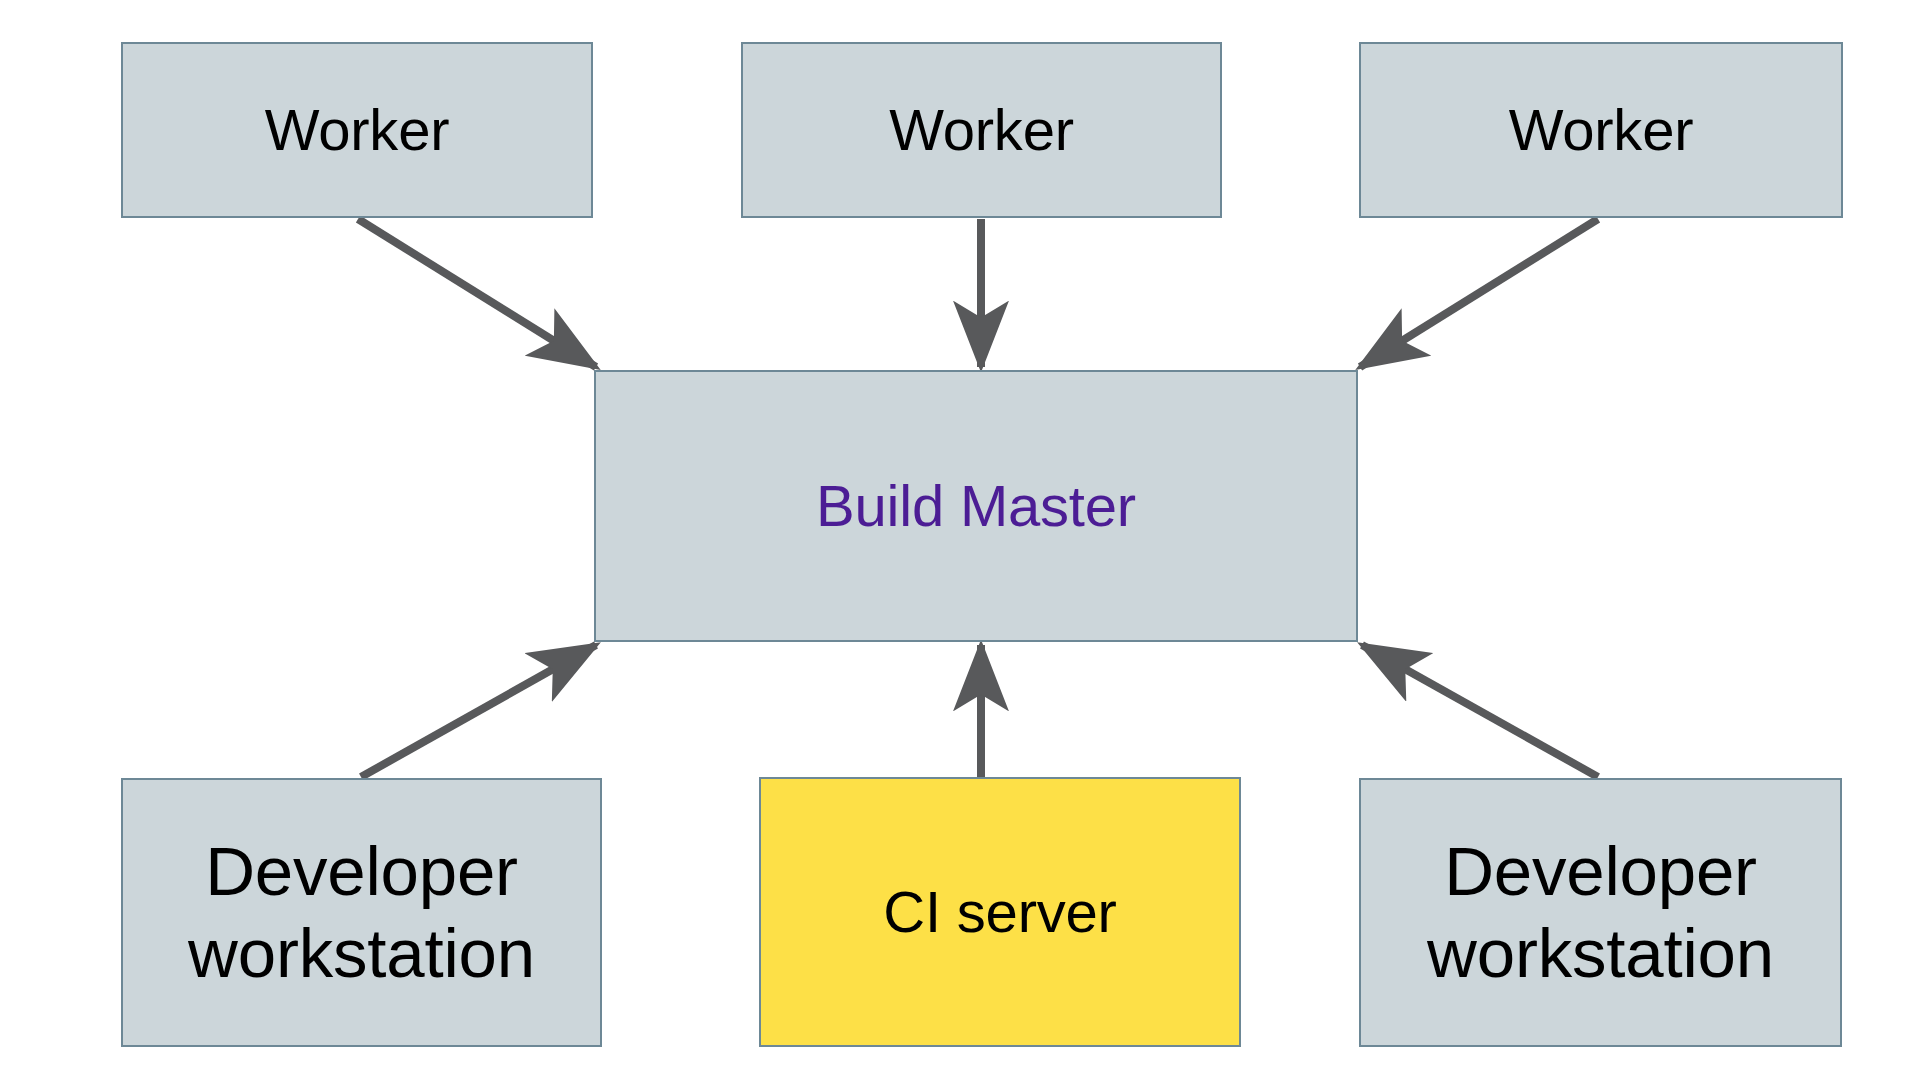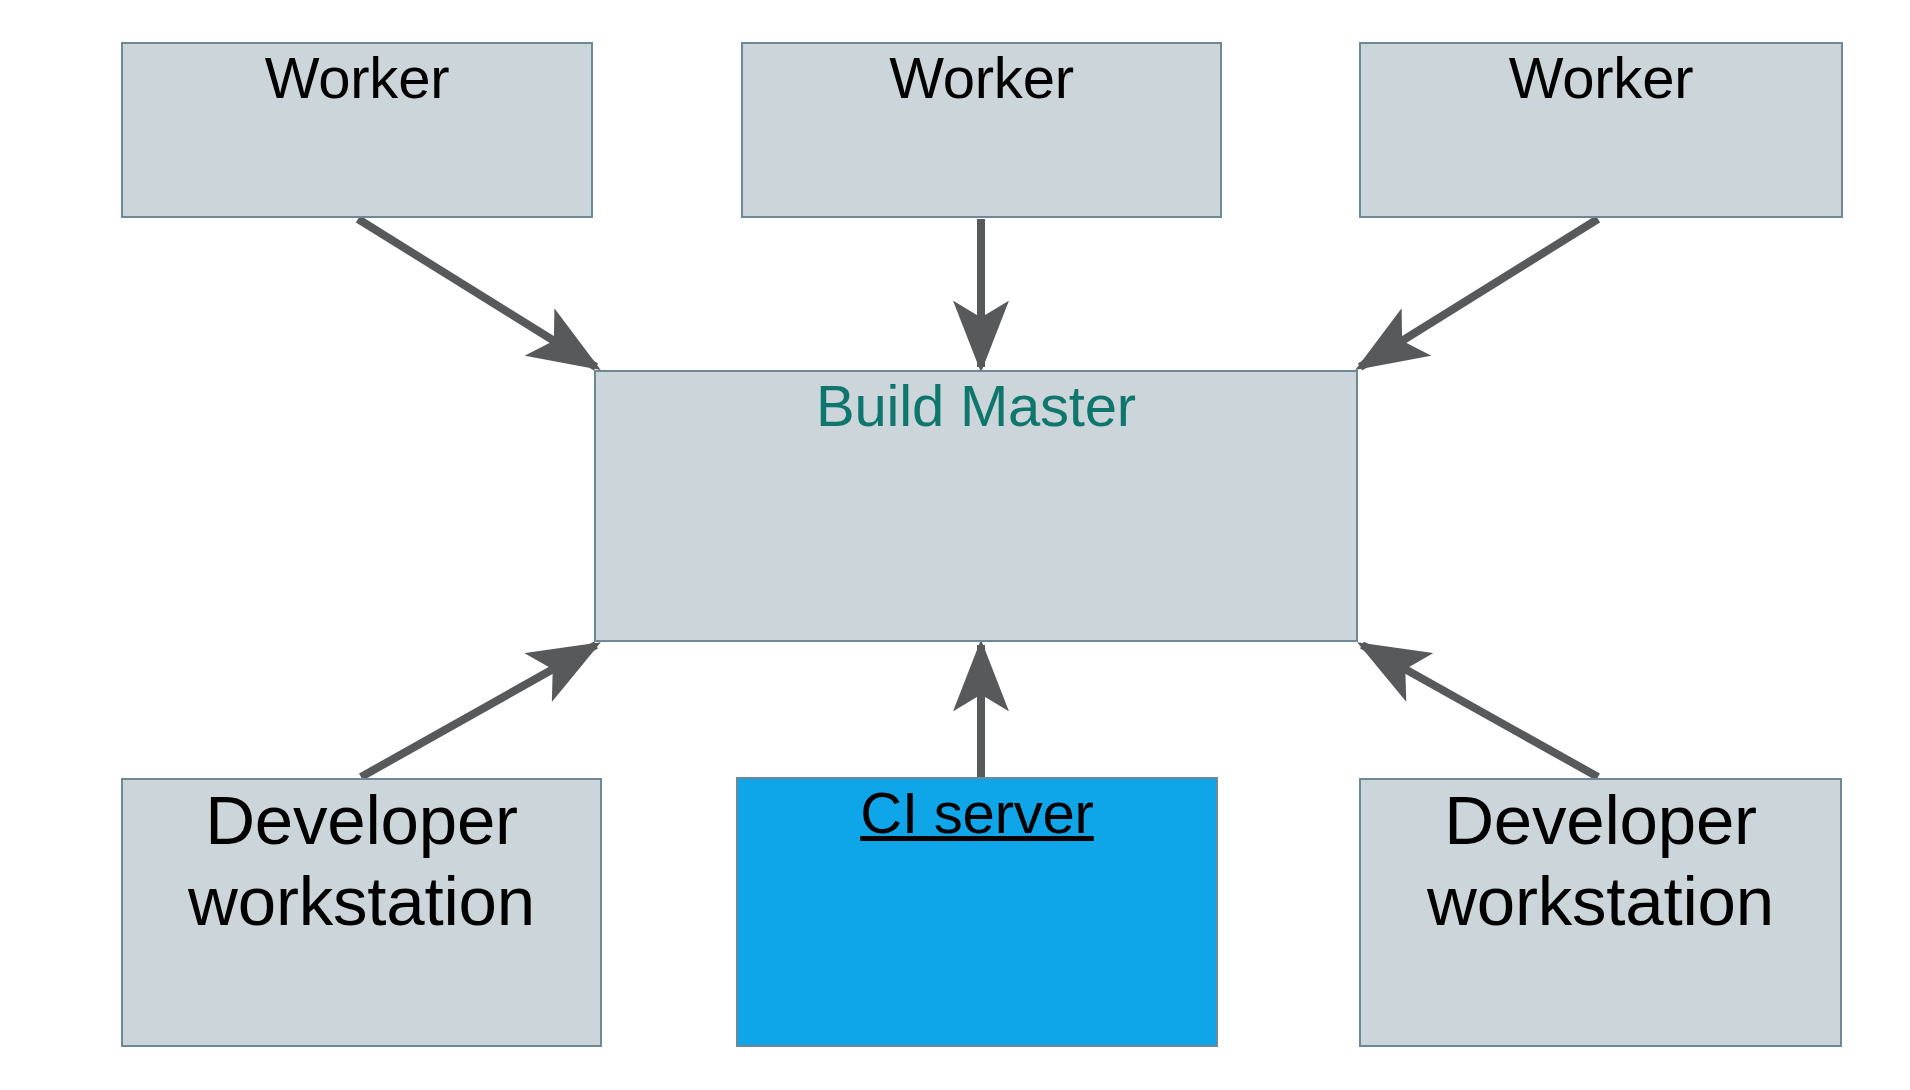--- a/index.html
+++ b/index.html
@@ -23,21 +23,21 @@
     width: 1910px;
     height: 1090px;
     pointer-events: none;
   }
   .node {
     position: absolute;
     box-sizing: border-box;
     background: #ccd6da;
     border: 2px solid #6d8896;
     display: flex;
-    align-items: flex-start;
+    align-items: center;
     justify-content: center;
     text-align: center;
   }
   .node-label {
     color: #000000;
     font-weight: 400;
     line-height: 1.18;
     letter-spacing: -0.2px;
     white-space: pre-line;
   }
@@ -73,29 +73,29 @@
 
   <div class="node node-worker" style="left: 741px; top: 42px; width: 481px; height: 176px; background: rgb(204, 214, 218); border-color: rgb(109, 136, 150);">
     <span class="node-label" style="color: rgb(0, 0, 0);">Worker</span>
   </div>
 
   <div class="node node-worker" style="left: 1359px; top: 42px; width: 484px; height: 176px; background: rgb(204, 214, 218); border-color: rgb(109, 136, 150);">
     <span class="node-label" style="color: rgb(0, 0, 0);">Worker</span>
   </div>
 
   <div class="node node-master" style="left: 594px; top: 370px; width: 764px; height: 272px; background: rgb(204, 214, 218); border-color: rgb(109, 136, 150);">
-    <span class="node-label" style="color: #0f766e;">Build Master</span>
+    <span class="node-label" style="color: #4c1d95;">Build Master</span>
   </div>
 
   <div class="node node-dev" style="left: 121px; top: 778px; width: 481px; height: 269px; background: rgb(204, 214, 218); border-color: rgb(109, 136, 150);">
     <span class="node-label" style="color: rgb(0, 0, 0);">Developer
 workstation</span>
   </div>
 
-  <div class="node node-ci" style="left: 736px; top: 777px; width: 482px; height: 270px; background: #0ea5e9; border-color: rgb(109, 136, 150); text-decoration: underline;">
+  <div class="node node-ci" style="left: 759px; top: 777px; width: 482px; height: 270px; background: #fde047; border-color: rgb(109, 136, 150);">
     <span class="node-label" style="color: rgb(0, 0, 0);">CI server</span>
   </div>
 
   <div class="node node-dev" style="left: 1359px; top: 778px; width: 483px; height: 269px; background: rgb(204, 214, 218); border-color: rgb(109, 136, 150);">
     <span class="node-label" style="color: rgb(0, 0, 0);">Developer
 workstation</span>
   </div>
 
 </div>
 

